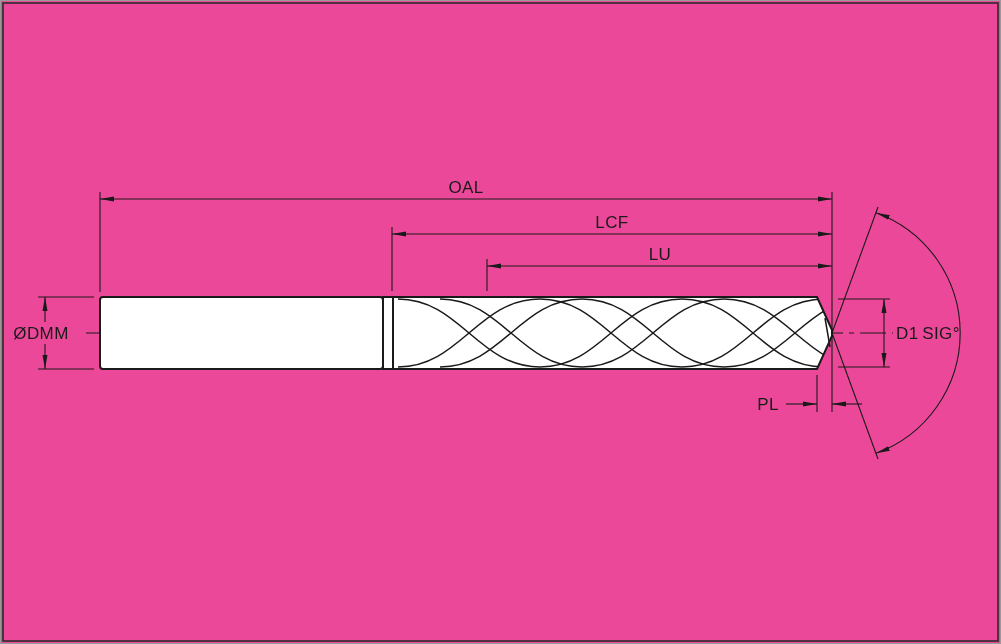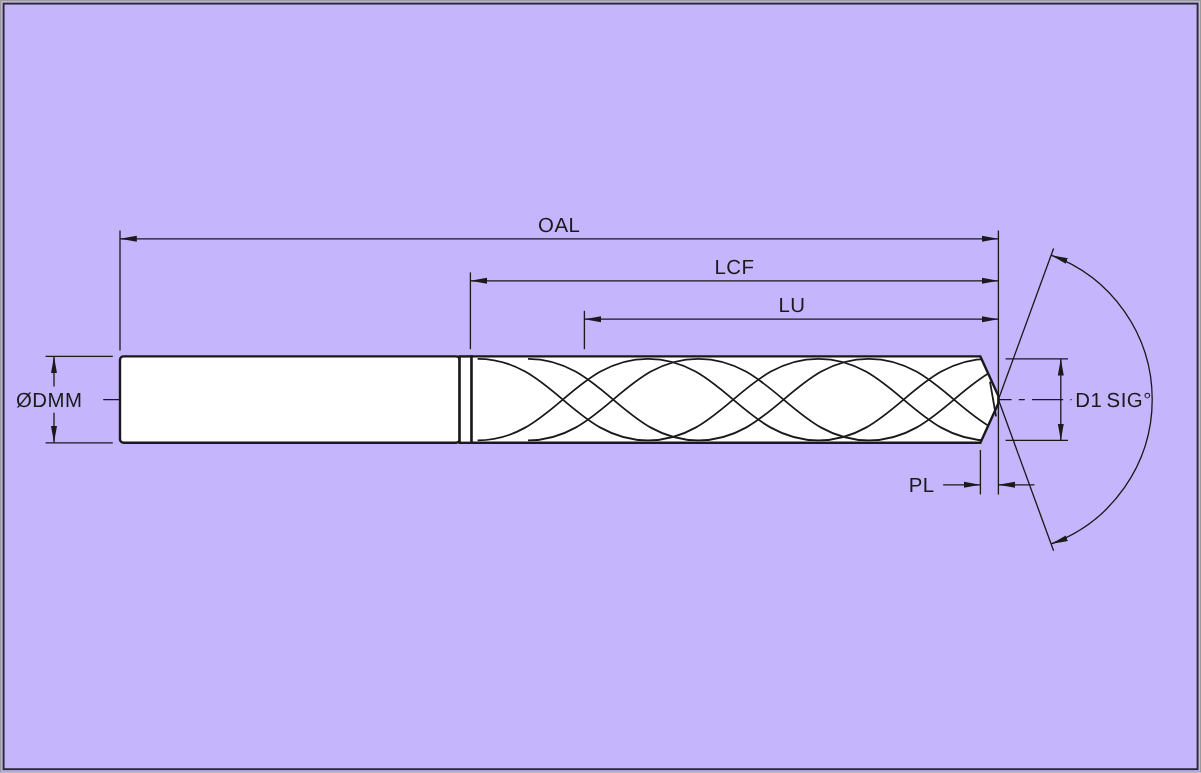--- a/index.html
+++ b/index.html
@@ -4,21 +4,21 @@
 <style>
   html, body {
     margin: 0;
     padding: 0;
     background: #ffffff;
   }
   .stage {
     position: relative;
     width: 1001px;
     height: 644px;
-    background: #c4b5fd;
+    background: #ec4899;
     overflow: hidden;
   }
   svg {
     display: block;
     width: 1001px;
     height: 644px;
   }
   text {
     font-family: "Liberation Sans", "DejaVu Sans", sans-serif;
     font-size: 17px;

